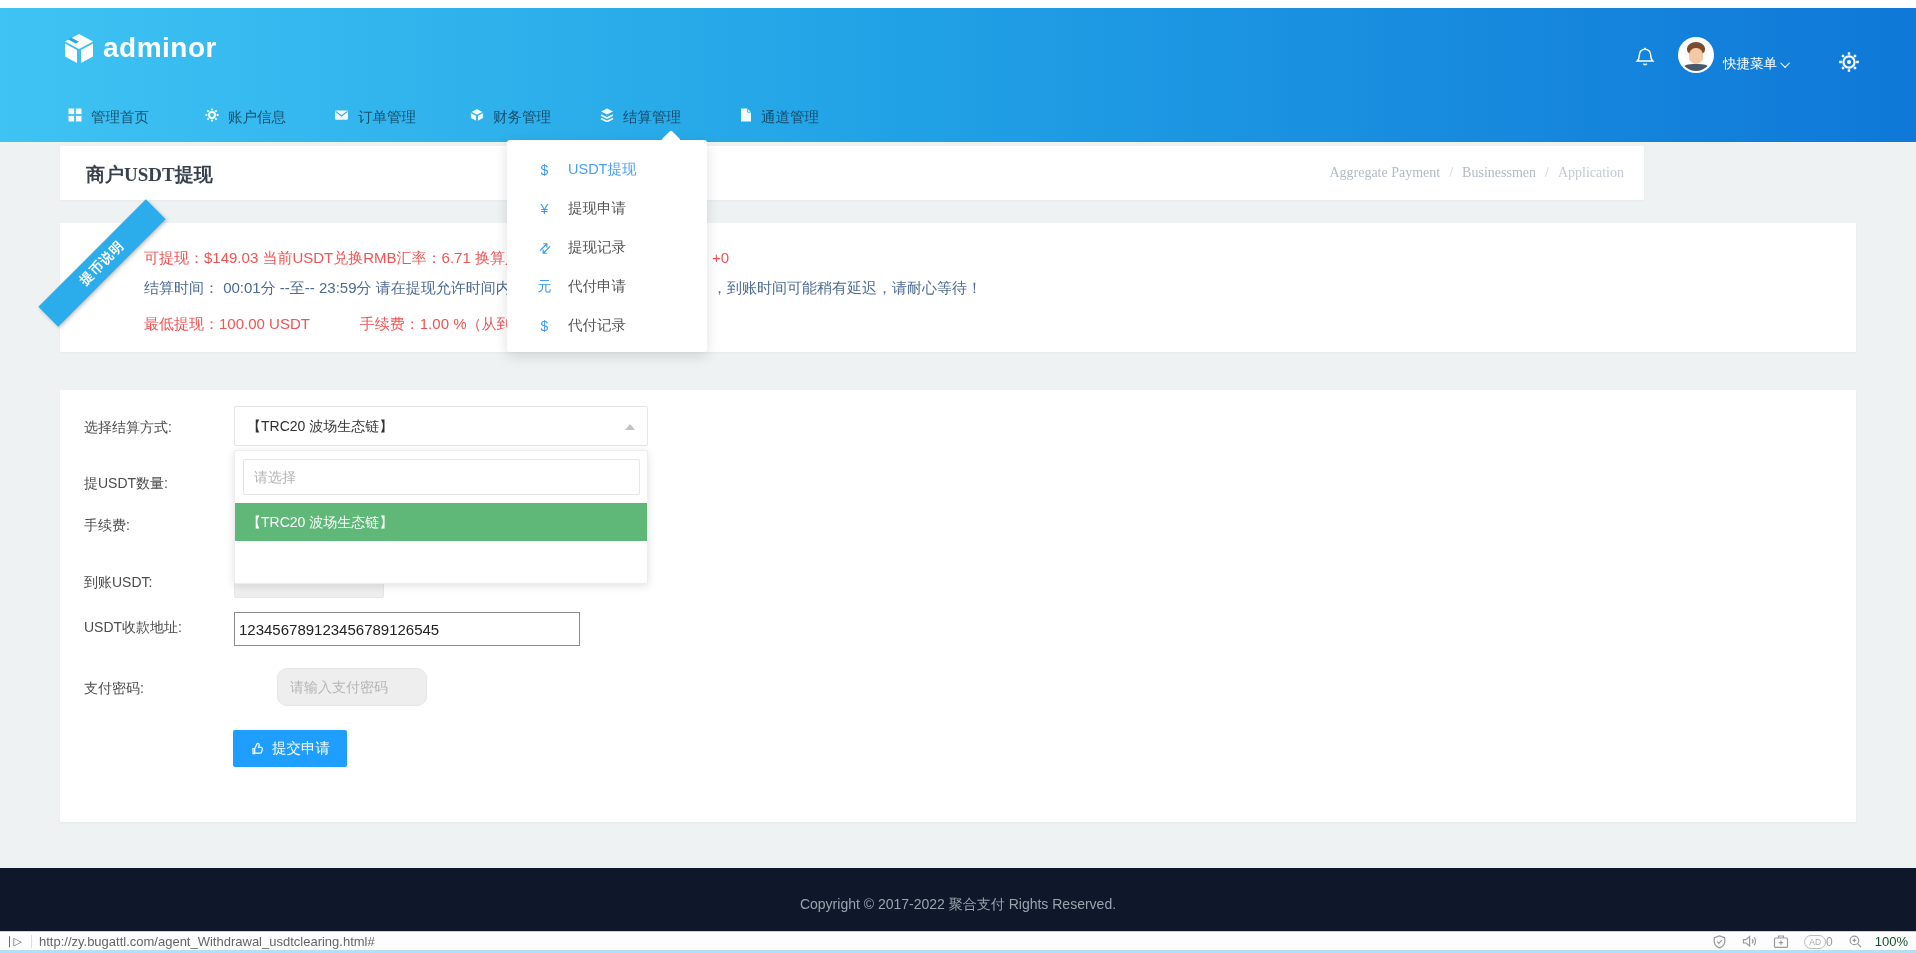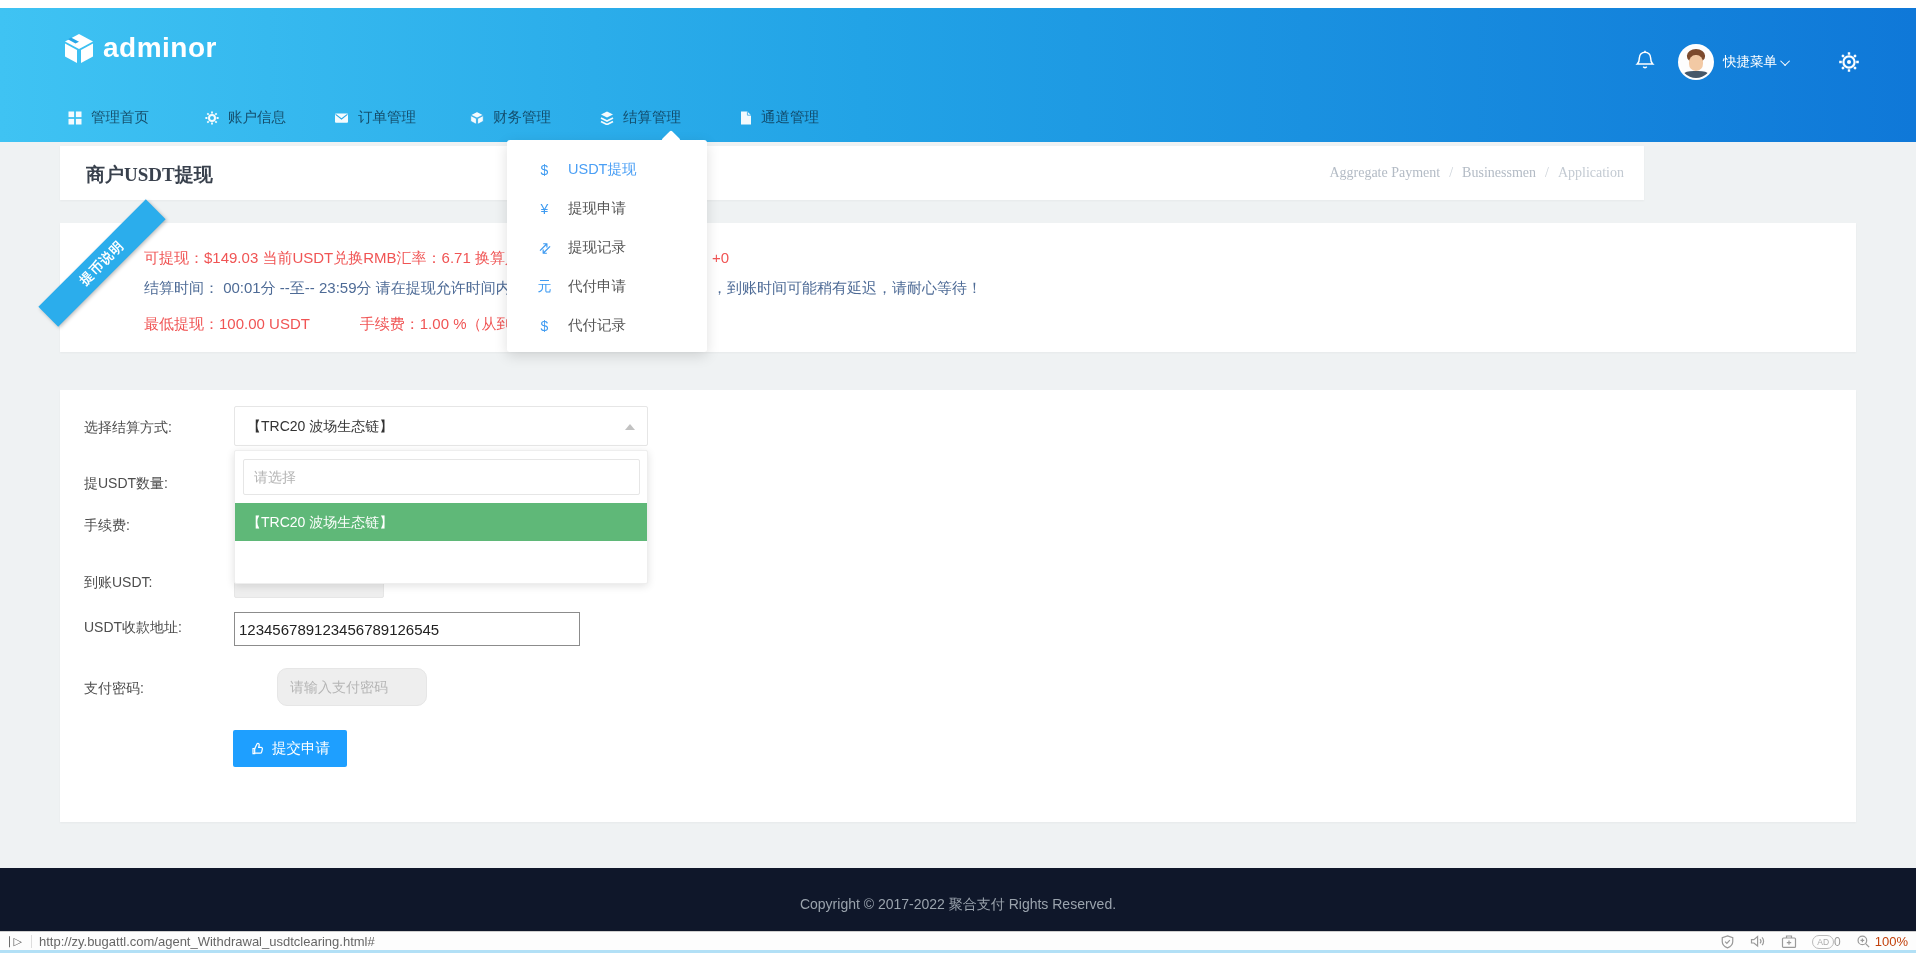--- a/index.html
+++ b/index.html
@@ -4,32 +4,32 @@
 <style>
   * { margin:0; padding:0; box-sizing:border-box; }
   html,body { width:1916px; height:953px; font-family:"Liberation Sans","DejaVu Sans",sans-serif; background:#fff; }
   .stage { position:relative; width:1916px; height:953px; overflow:hidden; background:#fff; }
 
   
   .header { position:absolute; left:0; top:8px; width:1916px; height:134px;
             background:linear-gradient(90deg,#3fc3f3 0%,#22a3e6 45%,#0f78d8 100%); }
   .logo { position:absolute; left:62px; top:24px; display:flex; align-items:center; gap:7px; color:#fff; }
   .logo-text { font-size:28px; font-weight:bold; letter-spacing:.5px; }
-  .hdr-right { position:absolute; right:56px; top:36px; display:flex; align-items:center; color:#fff; }
+  .hdr-right { position:absolute; right:56px; top:29px; display:flex; align-items:flex-end; color:#fff; }
   .bell { margin-right:22px; cursor:pointer; }
   .avatar { position:relative; width:36px; height:36px; border-radius:50%; background:#fdfdfd; overflow:hidden; border:2px solid rgba(255,255,255,.95); }
   .avatar .hair { position:absolute; top:3px; left:7px; right:7px; height:13px; background:#7c4a2d; border-radius:50% 50% 40% 40%; }
   .avatar .face { position:absolute; top:9px; left:9px; right:9px; bottom:7px; background:#f2c9a4; border-radius:46%; }
   .avatar .shirt { position:absolute; bottom:0; left:4px; right:4px; height:7px; background:#46586a; border-radius:40% 40% 0 0; }
   .quick { margin-left:9px; font-size:13.5px; cursor:pointer; display:flex; align-items:center; gap:6px; }
   .caret-down { width:7px; height:7px; border-left:1.5px solid #fff; border-bottom:1.5px solid #fff; transform:rotate(-45deg) translateY(-2px); }
   .gearbtn { margin-left:48px; cursor:pointer; display:flex; }
 
   .nav { position:absolute; left:0; top:100px; width:100%; height:34px; }
-  .nav-item { position:absolute; top:0; display:flex; align-items:center; gap:9px; cursor:pointer; }
+  .nav-item { position:absolute; top:0; display:flex; align-items:flex-start; gap:9px; cursor:pointer; }
   .nav-item svg { opacity:.95; }
   .nav-label { font-size:14.5px; color:rgba(12,48,70,.78); }
 
   
   .main-bg { position:absolute; left:0; top:142px; width:1916px; height:789px; background:#eff2f3; }
   .card { position:absolute; background:#fff; box-shadow:0 1px 2px rgba(0,0,0,.04); }
 
   
   .titlebar { left:60px; top:146px; width:1584px; height:54px;font-family:Liberation Serif, serif; }
   .page-title { position:absolute; left:26px; top:16px; font-size:19px; font-weight:bold; color:#39414d; }
@@ -102,21 +102,21 @@
 
   
   .statusbar { position:absolute; left:0; top:931px; width:1916px; height:19px; background:#fdfdfd;
                border-top:1px solid #cfcfcf; display:flex; align-items:center; }
   .sb-run { margin-left:7px; font-size:11px; color:#555; letter-spacing:1px; cursor:pointer; display:flex; align-items:center; }
   .sb-sep { width:1px; height:13px; background:#ddd; margin:0 7px 0 8px; }
   .sb-url { font-size:13px; color:#666; }
   .sb-right { position:absolute; right:8px; top:0; height:19px; display:flex; align-items:center; gap:15px; color:#8a8a8a; }
   .ad-badge { display:flex; align-items:center; font-size:12px; color:#9a9a9a; cursor:pointer; }
   .ad-pill { border:1px solid #bbb; border-radius:8px; font-size:8.5px; padding:1px 4px; color:#aaa; }
-  .zoomctl { display:flex; align-items:flex-end; gap:4px; font-size:13px; color:#c2410c; cursor:pointer; }
+  .zoomctl { display:flex; align-items:flex-end; gap:12px; font-size:13px; color:#14532d; cursor:pointer; }
   .bluestrip { position:absolute; left:0; top:950px; width:1916px; height:3px; background:#b2e0f6; }
 </style>
 </head>
 <body>
 
 <div class="stage">
 
   <div class="header">
     <div class="logo">
       <svg width="34" height="31" viewBox="0 0 34 31">

